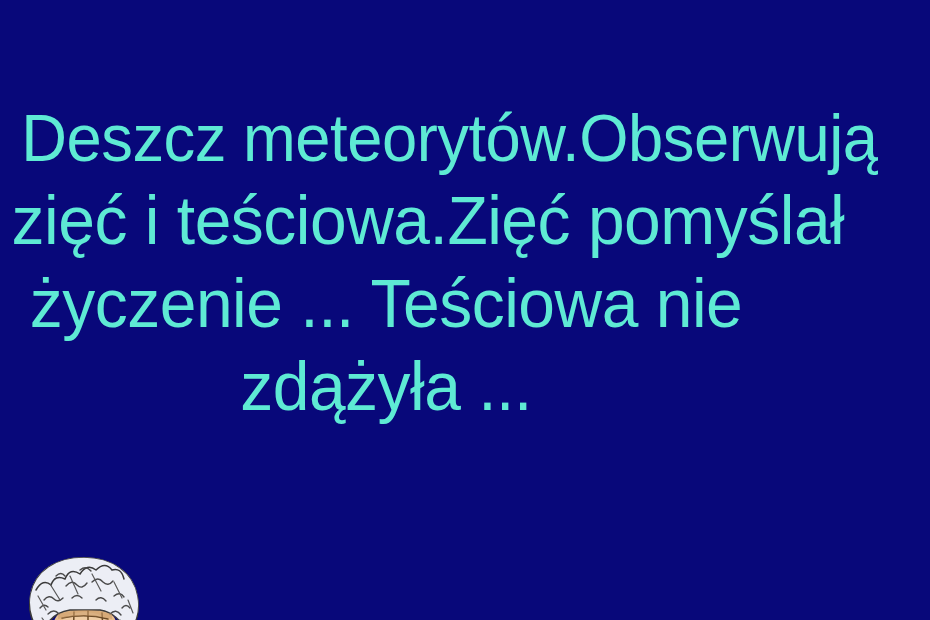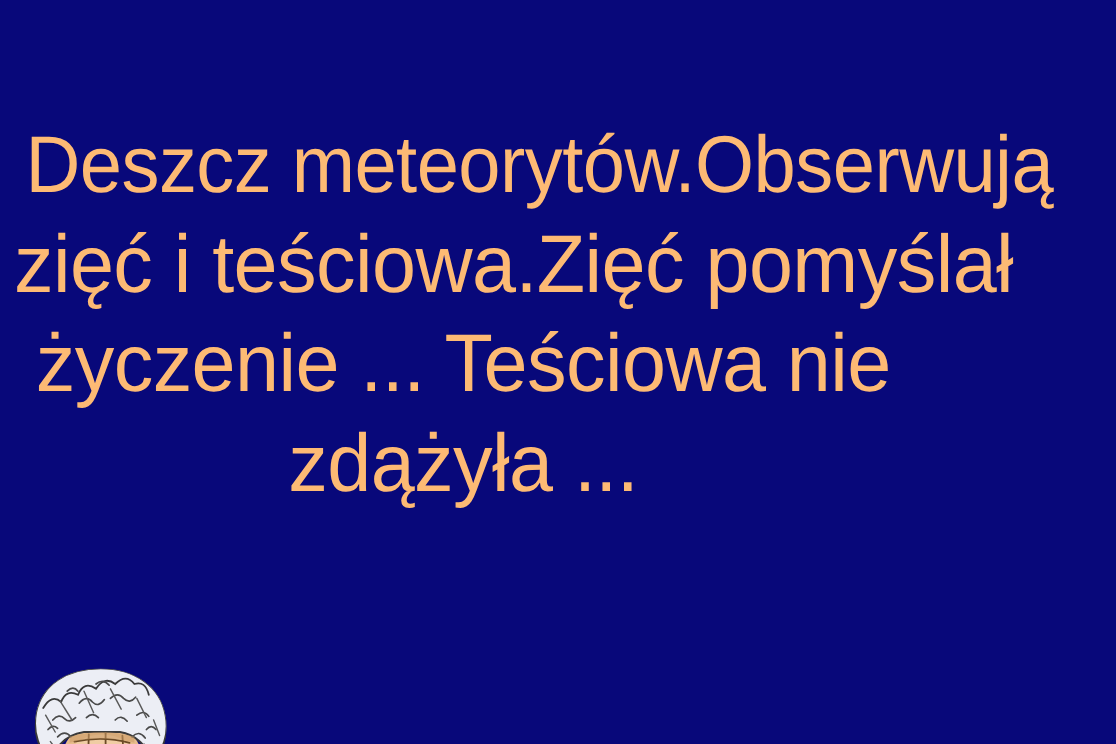--- a/index.html
+++ b/index.html
@@ -18,21 +18,21 @@
     -webkit-font-smoothing: antialiased;
   }
 
   
   #caption-block {
     position: absolute;
     left: 0;
     top: 96px;
     width: 772px;
     text-align: center;
-    color: #fdba74;
+    color: #5eead4;
     font-size: 68px;
     line-height: 83px;
     font-weight: 400;
     letter-spacing: -0.5px;
     white-space: nowrap;
   }
   .caption-line {
     display: block;
     transform: scaleX(0.97);
     transform-origin: center center;

